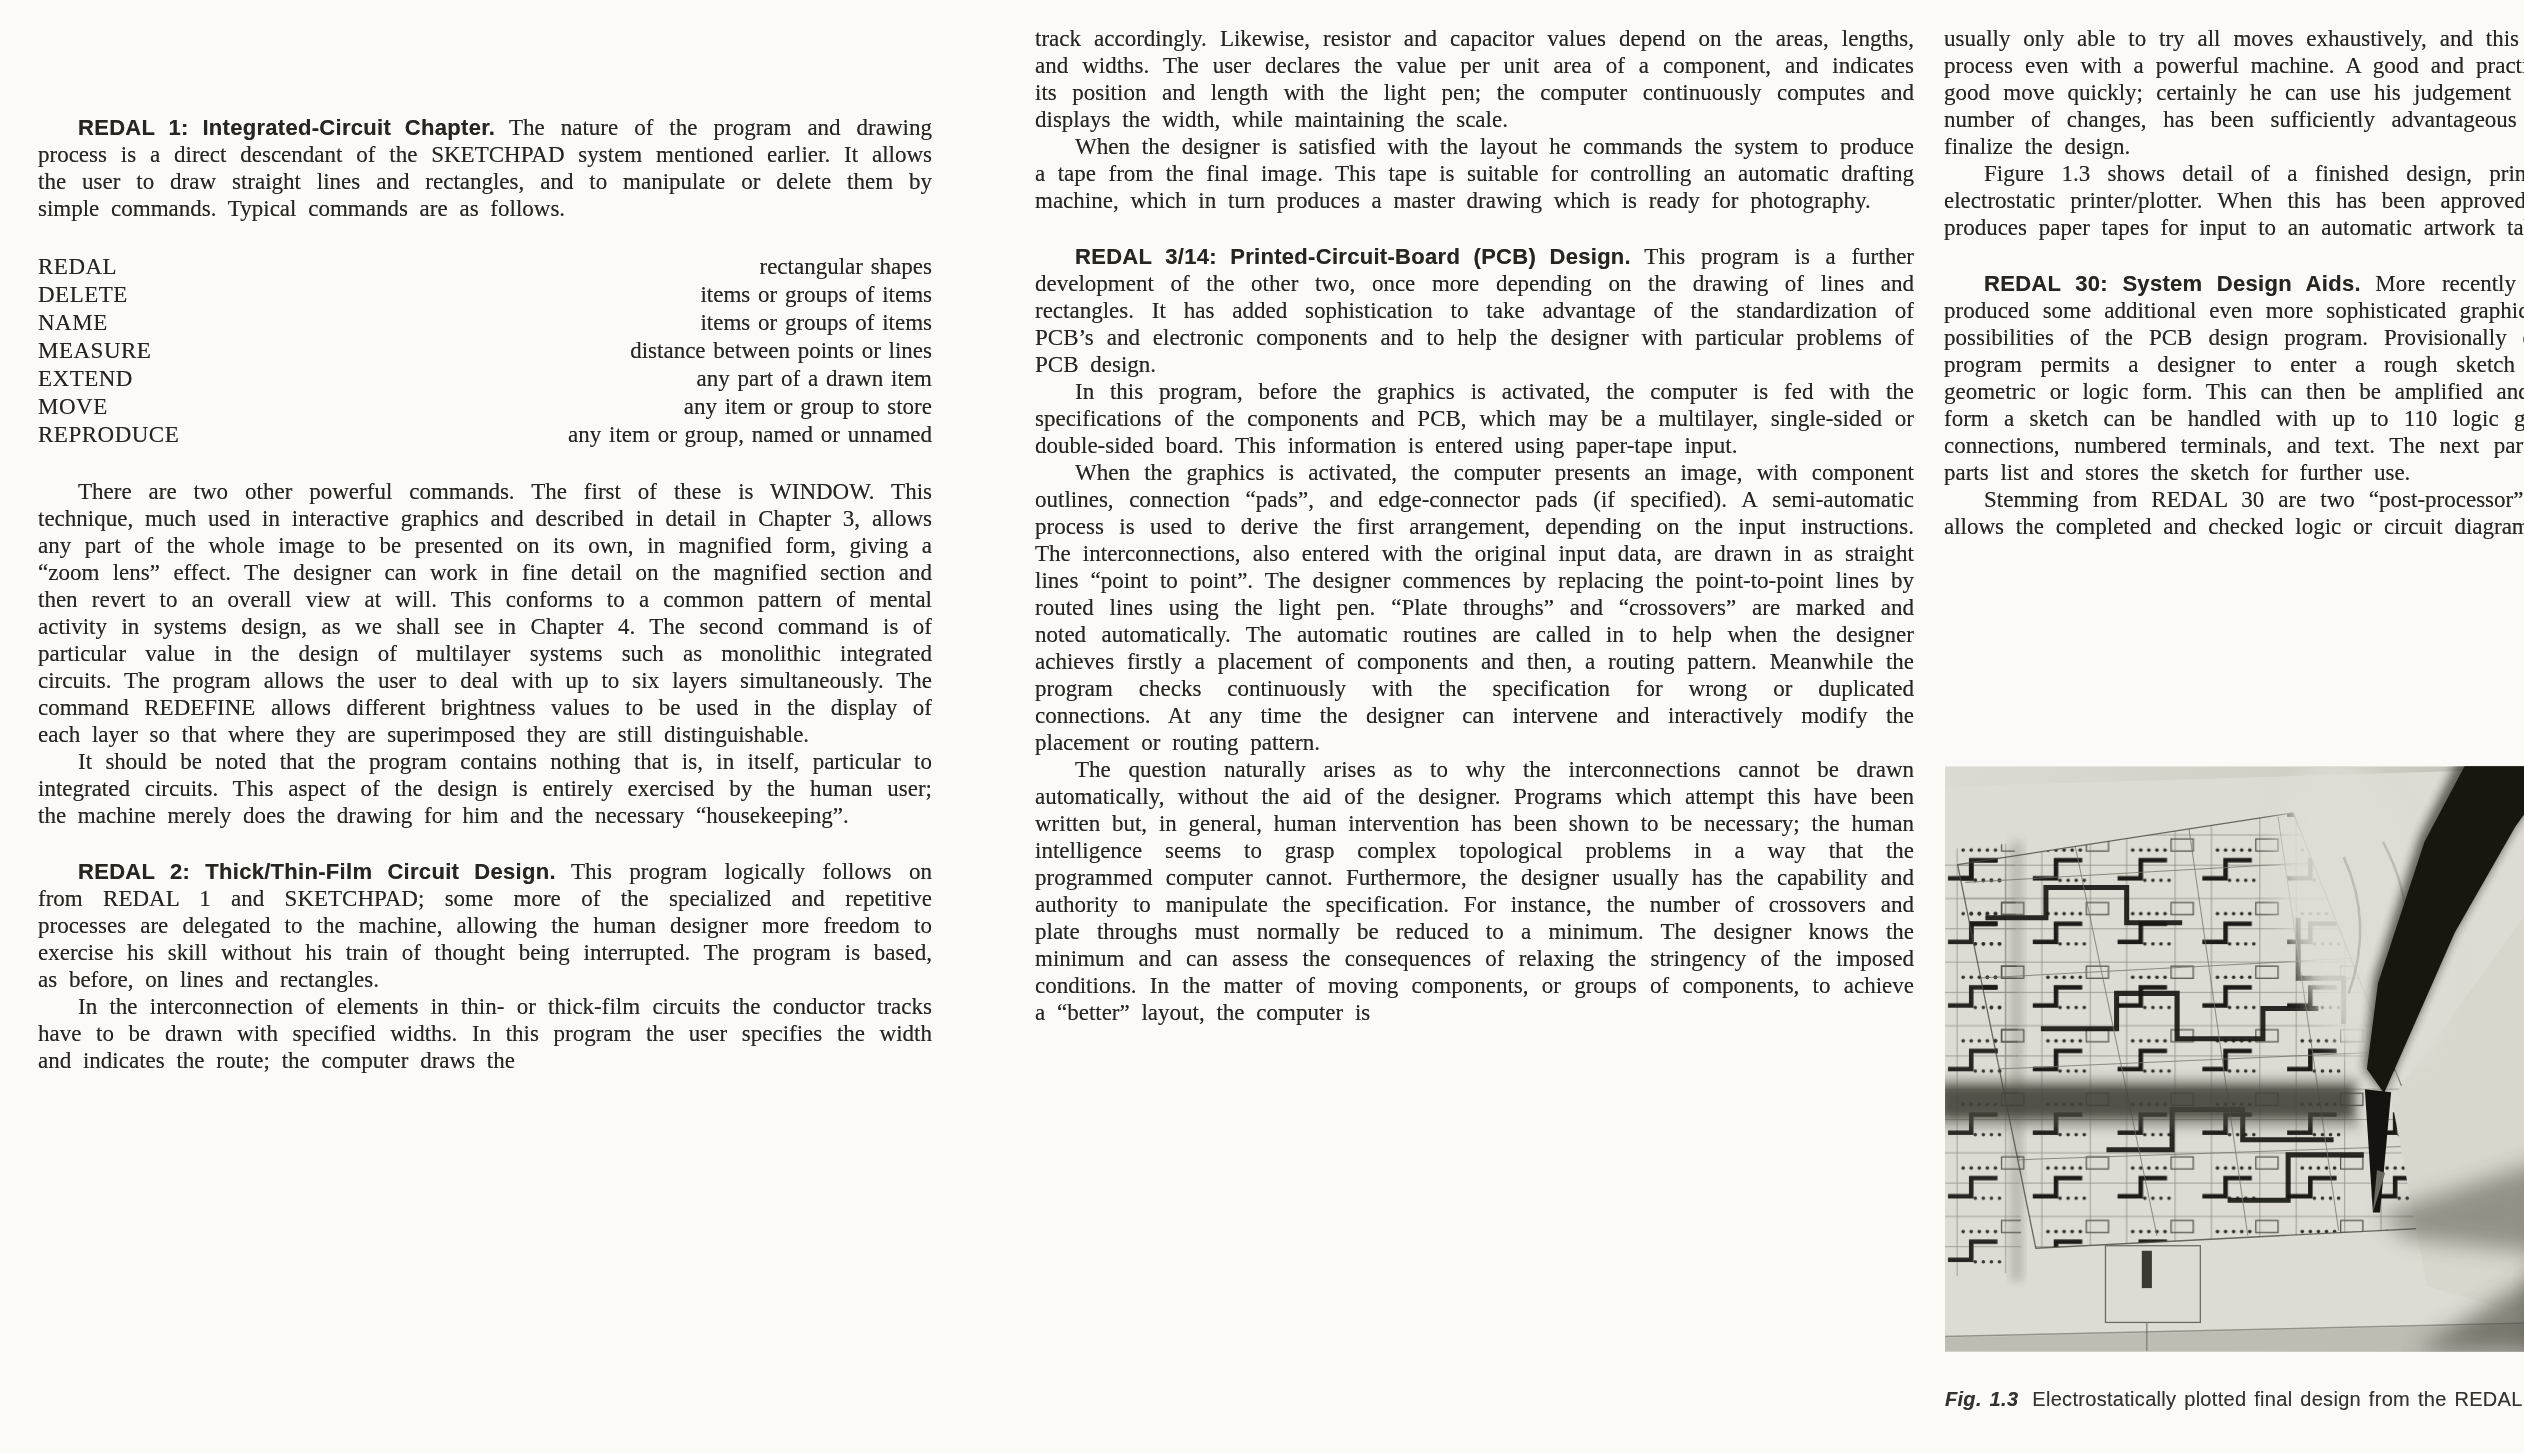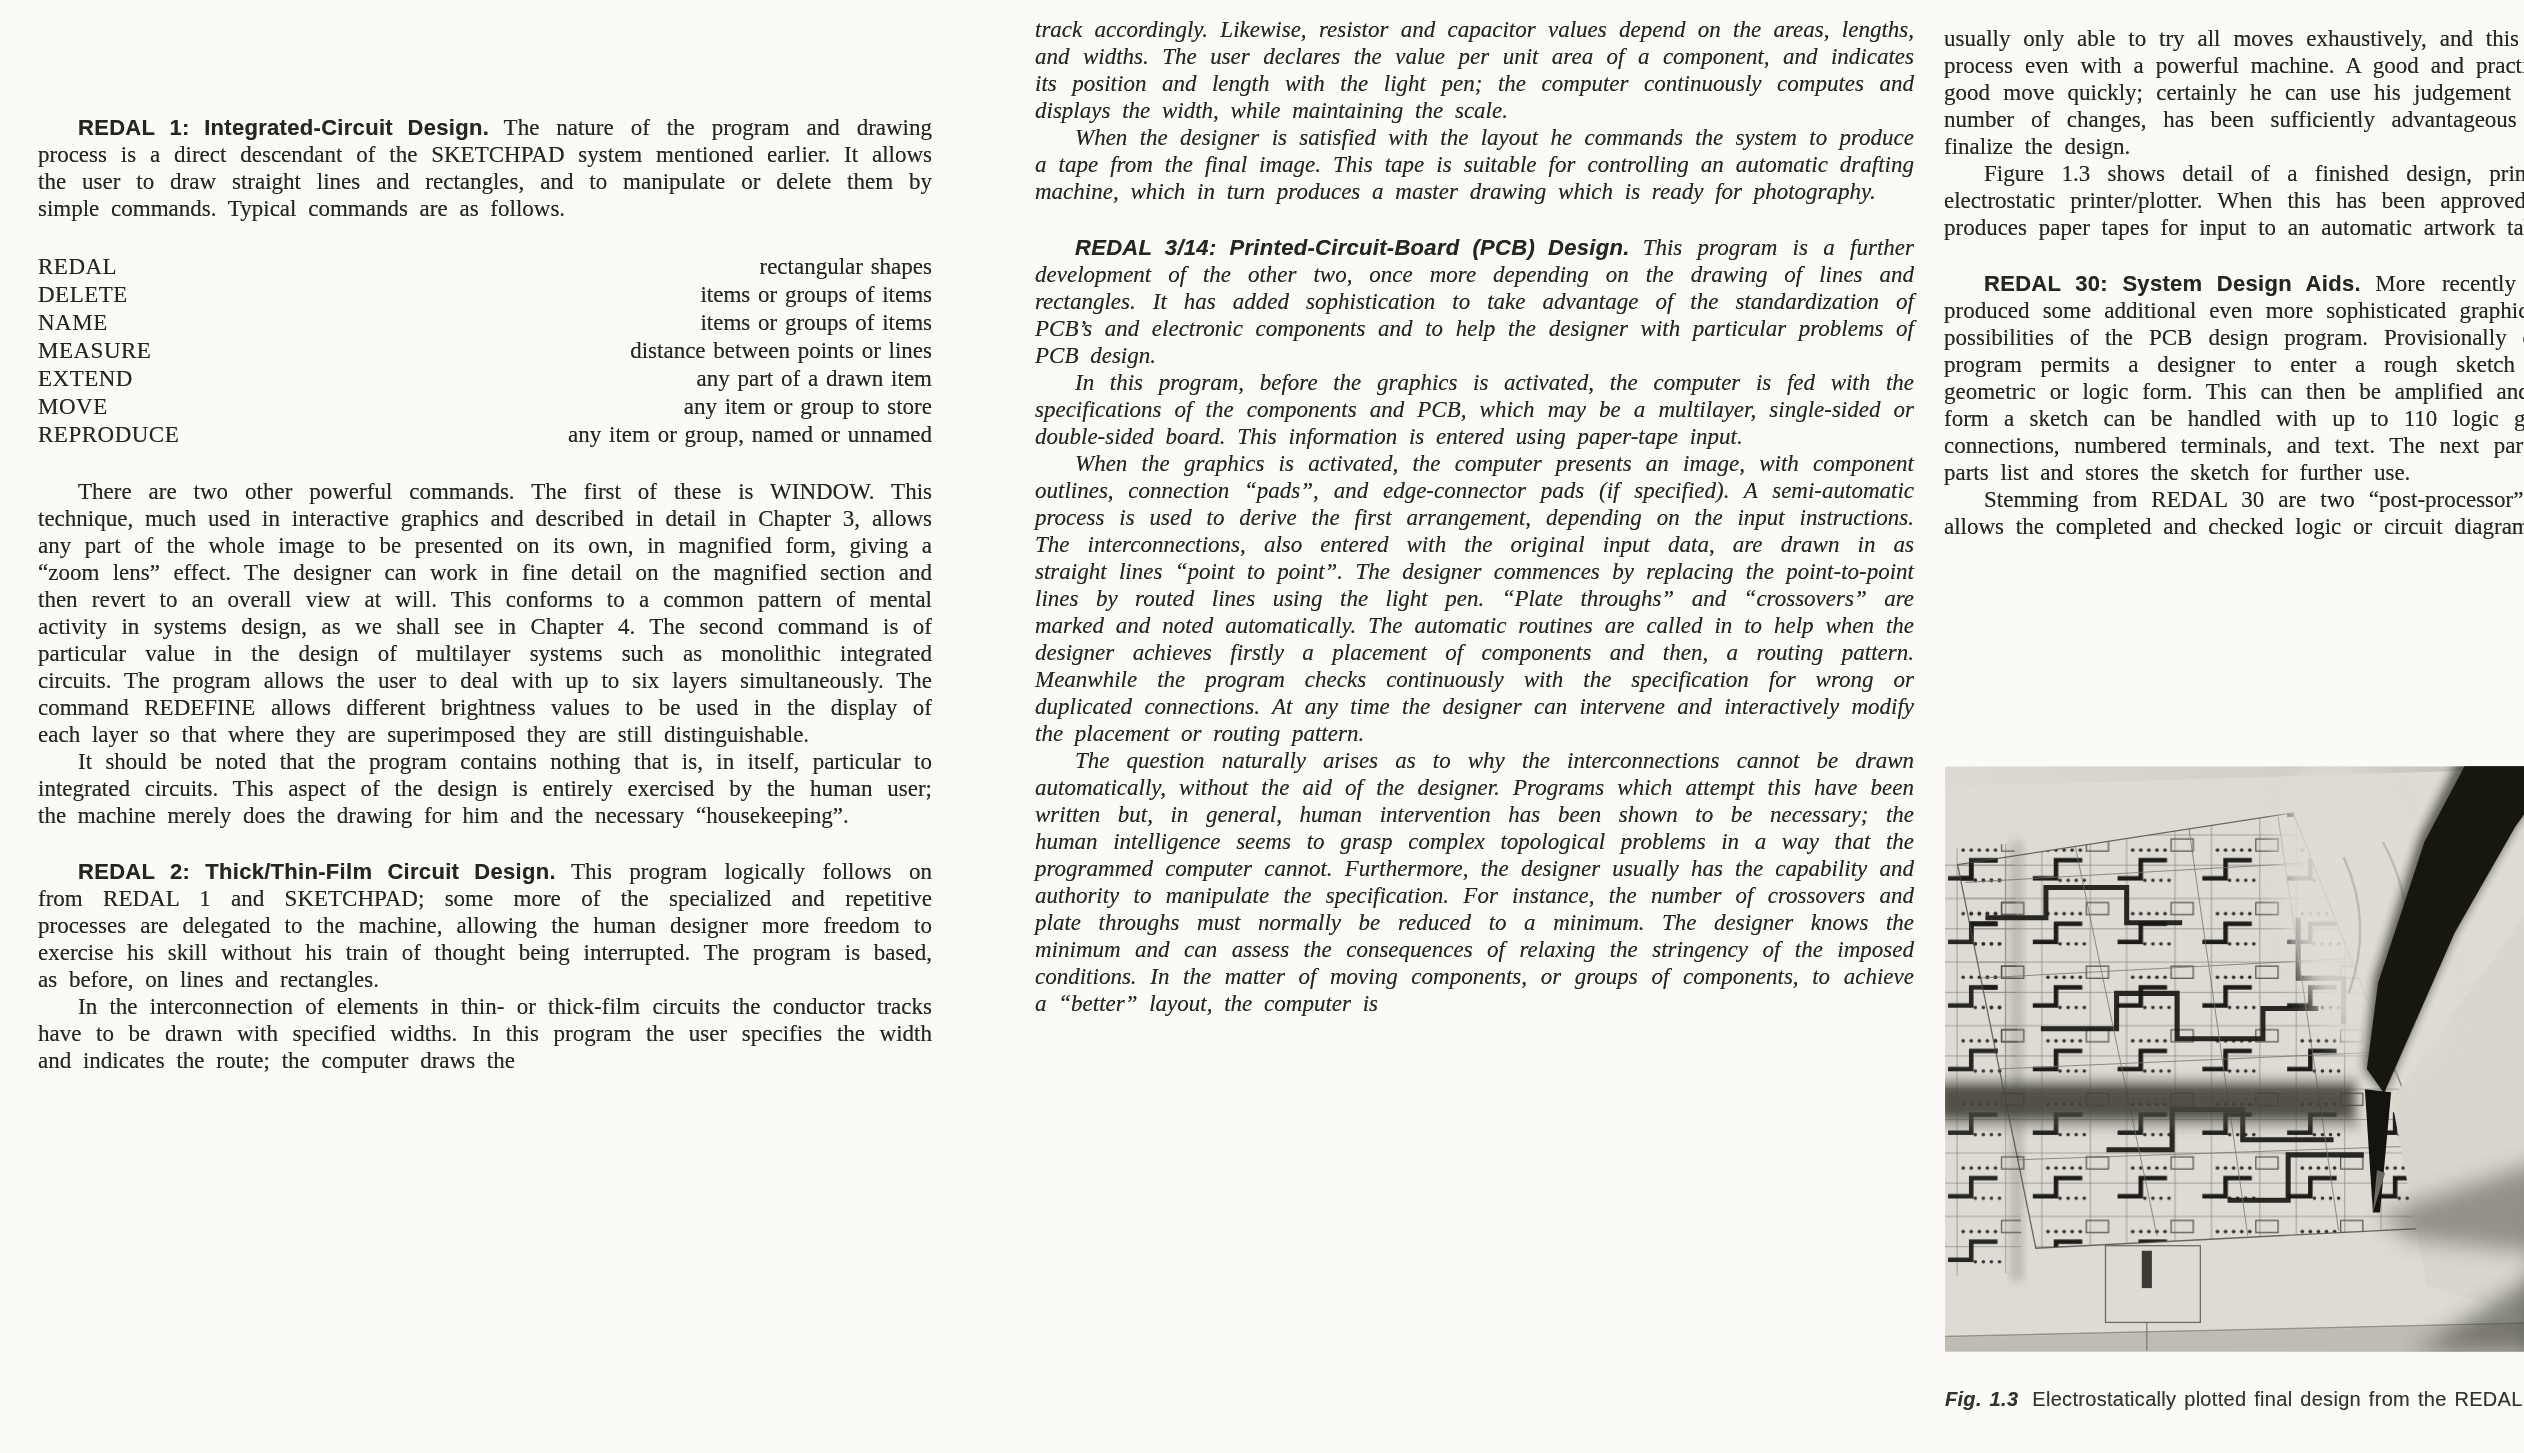--- a/index.html
+++ b/index.html
@@ -10,21 +10,21 @@
     color:#26251f;
   }
   .col{
     position:absolute;
     font-size:23px;line-height:27px;
     text-align:justify;
     word-spacing:6px;
     text-shadow:0 0 0.5px rgba(45,44,38,.55);
   }
   #col1{left:38px;  top:114px; width:894px;}
-  #col2{left:1035px;top:16px;  width:879px;font-style:italic;}
+  #col2{left:1035px;top:25px;  width:879px;}
   #col3{left:1944px;top:25px;  width:881px;}
   .para{margin:0;}
   .para.indent{text-indent:40px;}
   .para.gap{margin-top:29px;}
   .runhead{
     font-family:"Liberation Sans","DejaVu Sans",sans-serif;
     font-weight:bold;font-size:22px;letter-spacing:0.3px;
     word-spacing:3px;
   }
   .cmdtable{margin:31px 0 29px 0;}
@@ -41,21 +41,21 @@
     font-size:20px;line-height:25px;letter-spacing:0.3px;
     color:#33322c;text-align:left;word-spacing:2px;
     text-shadow:0 0 0.5px rgba(45,44,38,.45);
   }
   .caption b{font-weight:bold;padding-right:14px;font-style:italic;}
 </style>
 </head>
 <body>
 
 <section class="col" id="col1">
-    <p class="para indent"><b class="runhead">REDAL 1: Integrated-Circuit Design.  </b>The nature of the program and drawing process is a direct descendant of the SKETCHPAD system mentioned earlier. It allows the user to draw straight lines and rectangles, and to manipulate or delete them by simple commands. Typical commands are as follows.</p>
+    <p class="para indent"><b class="runhead">REDAL 1: Integrated-Circuit Chapter.  </b>The nature of the program and drawing process is a direct descendant of the SKETCHPAD system mentioned earlier. It allows the user to draw straight lines and rectangles, and to manipulate or delete them by simple commands. Typical commands are as follows.</p>
     <div class="cmdtable">
       <div class="cmdrow">
         <span class="cmdname">REDAL</span>
         <span class="cmddesc">rectangular shapes</span>
       </div>
       <div class="cmdrow">
         <span class="cmdname">DELETE</span>
         <span class="cmddesc">items or groups of items</span>
       </div>
       <div class="cmdrow">

